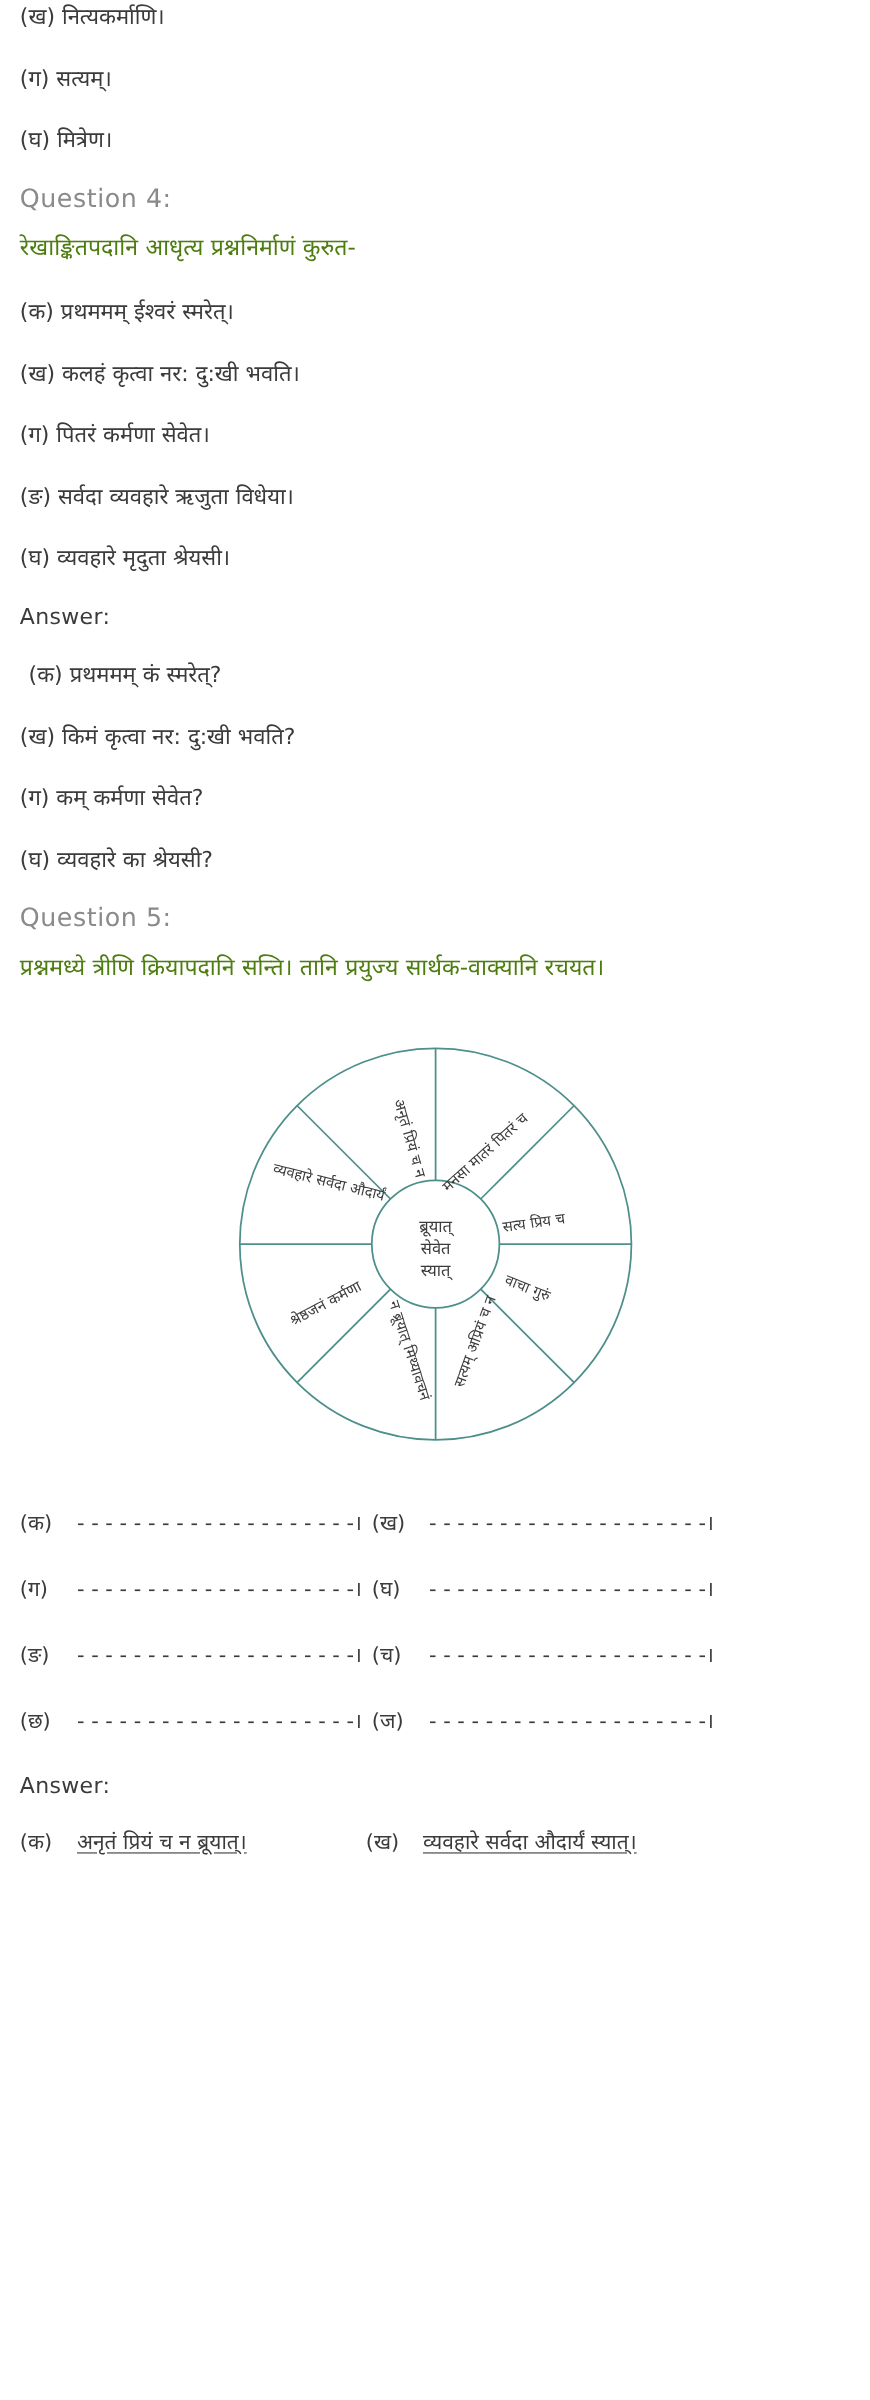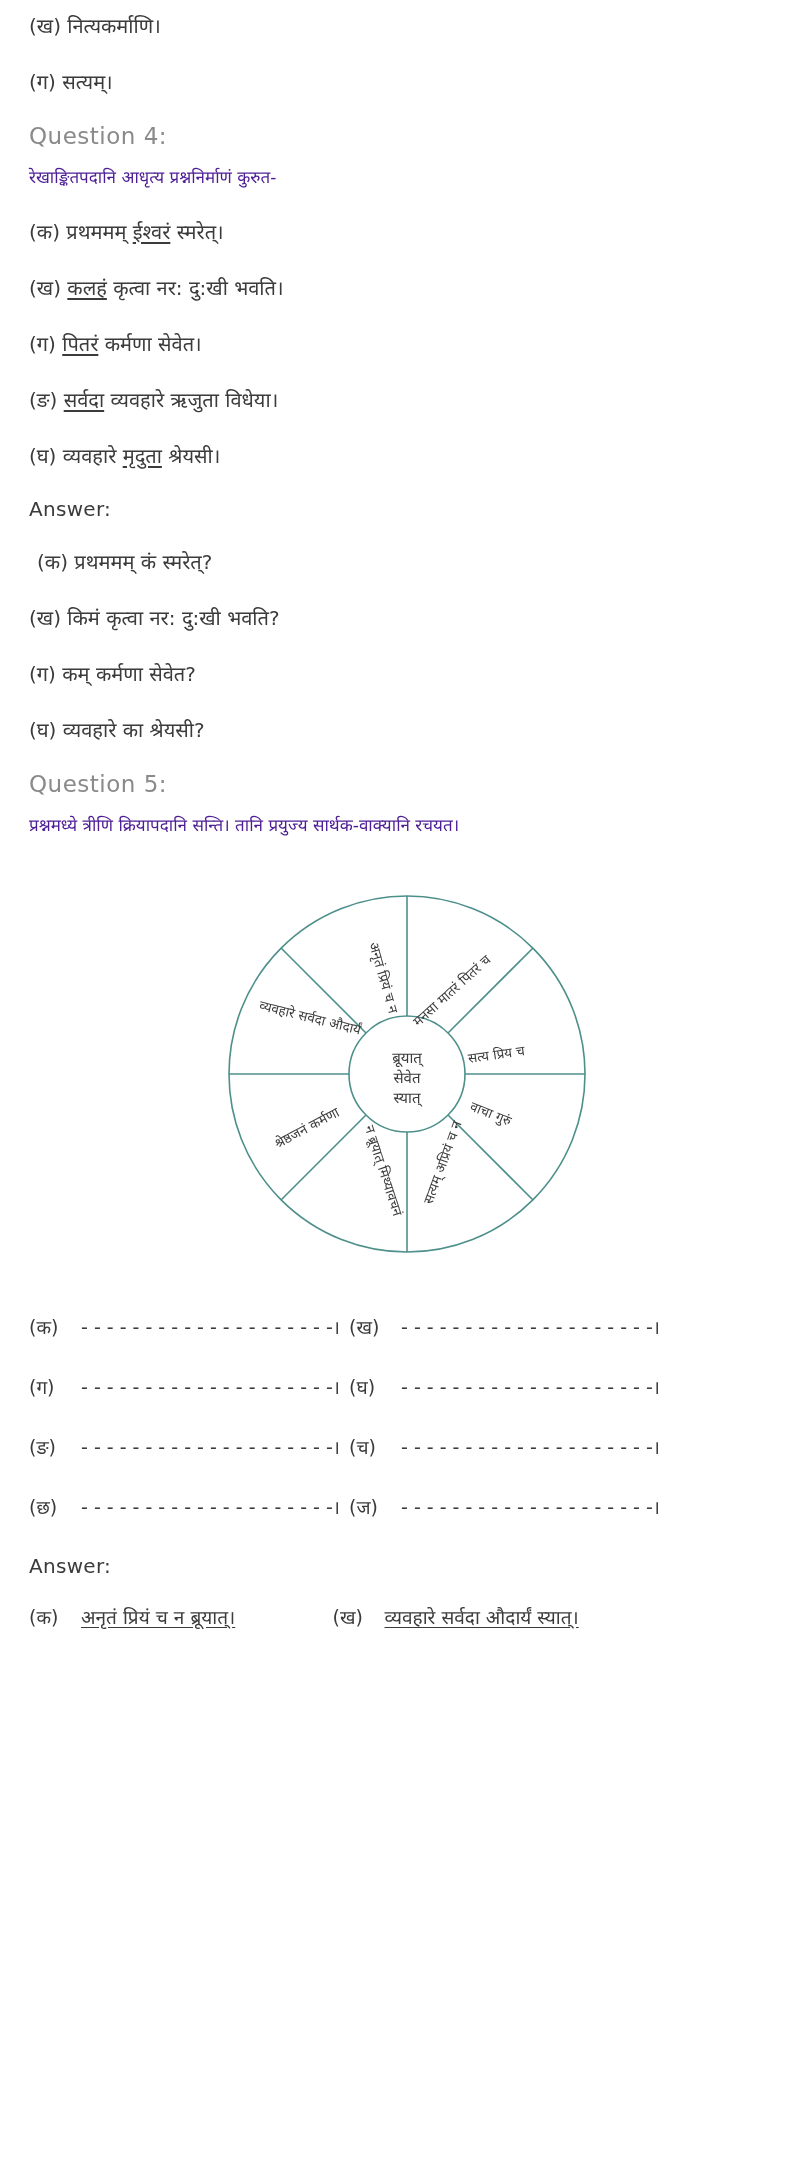--- a/index.html
+++ b/index.html
@@ -7,49 +7,49 @@
     width:791px;
     background:#ffffff;
     font-family:"DejaVu Sans", sans-serif;
     color:#333333;
     -webkit-font-smoothing:antialiased;
   }
   .page{
     width:647px;
     min-height:2182px;
     position:relative;
-    padding:11px;
+    padding:0;
     box-sizing:border-box;
   }
   .body-text{
     font-size:20px;
     line-height:1.5;
     color:#3b3b3b;
     margin:0 0 26px 18px;
   }
   .q-head{
     font-size:23px;
     color:#8a8a8a;
     letter-spacing:0.5px;
     margin:0 0 16px 18px;
     font-family:"DejaVu Sans", sans-serif;
   }
   .prompt{
-    font-size:17px;
-    color:#4c1d95;
+    font-size:21px;
+    color:#4d7c0f;
     margin:0 0 26px 18px;
     line-height:1.5;
   }
   .answer-label{
     font-size:20px;
     color:#3b3b3b;
     margin:0 0 26px 18px;
     letter-spacing:0.3px;
   }
-  .u{ text-decoration:underline; text-underline-offset:3px; }
+  .u{ text-underline-offset:3px; }
   .indent{ margin-left:26px; }
 
   
   .wheel-wrap{
     width:791px;
     display:flex;
     justify-content:center;
     margin:14px 0 30px 0;
   }
   .wheel{ display:block; }
@@ -103,20 +103,24 @@
 <div class="page">
 
   <div>
     <div class="body-text">
       <span>(ख)</span>
       <span>नित्यकर्माणि।</span>
     </div>
     <div class="body-text">
       <span>(ग)</span>
       <span>सत्यम्।</span>
+    </div>
+    <div class="body-text">
+      <span>(घ)</span>
+      <span>मित्रेण।</span>
     </div>
   </div>
 
   <div class="q-head">Question 4:</div>
   <div class="prompt">रेखाङ्कितपदानि आधृत्य प्रश्ननिर्माणं कुरुत-</div>
 
   <div class="body-text">
     <span>(क)</span>
     <span>प्रथममम् </span><span class="u">ईश्वरं</span><span> स्मरेत्।</span>
   </div>

